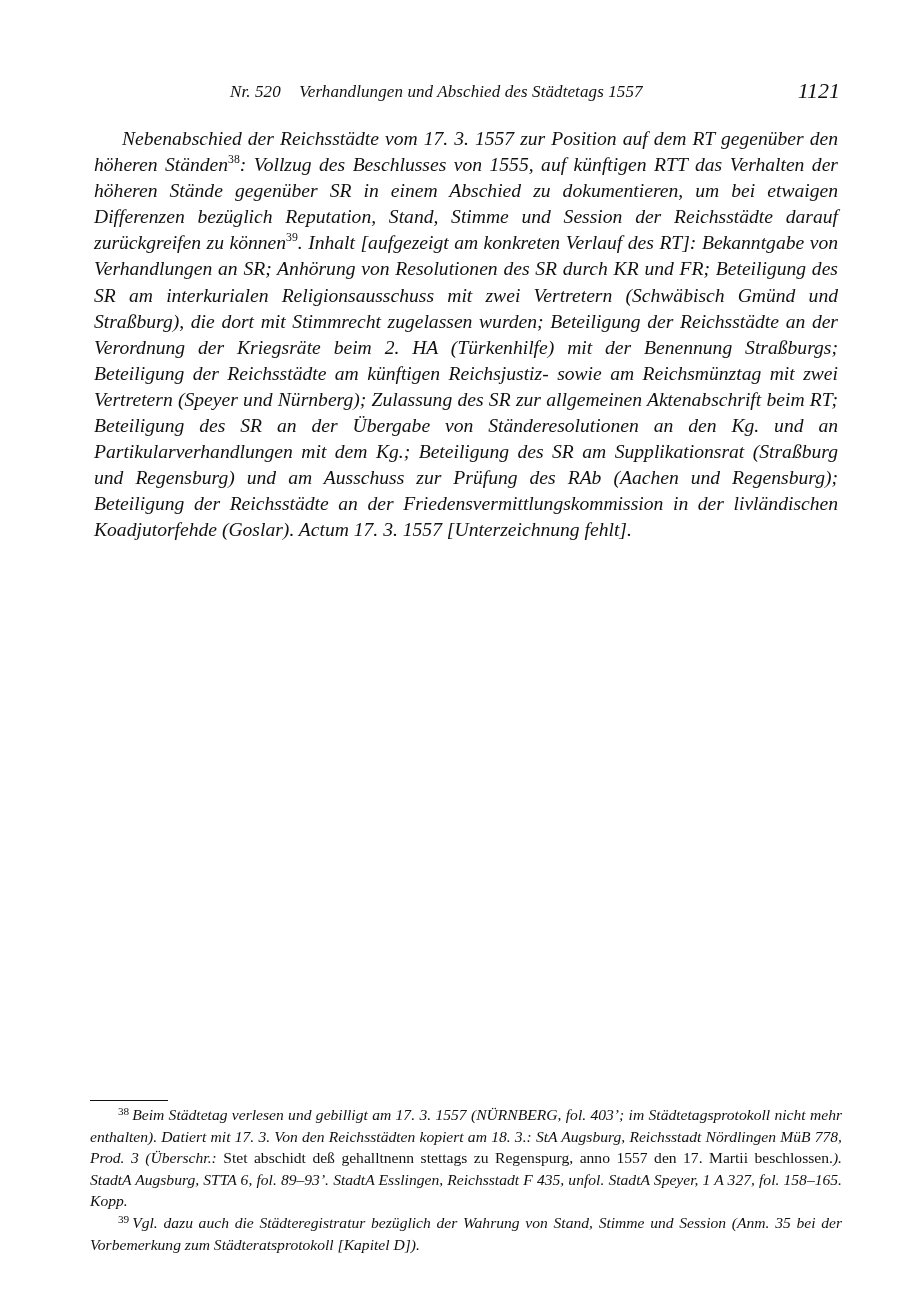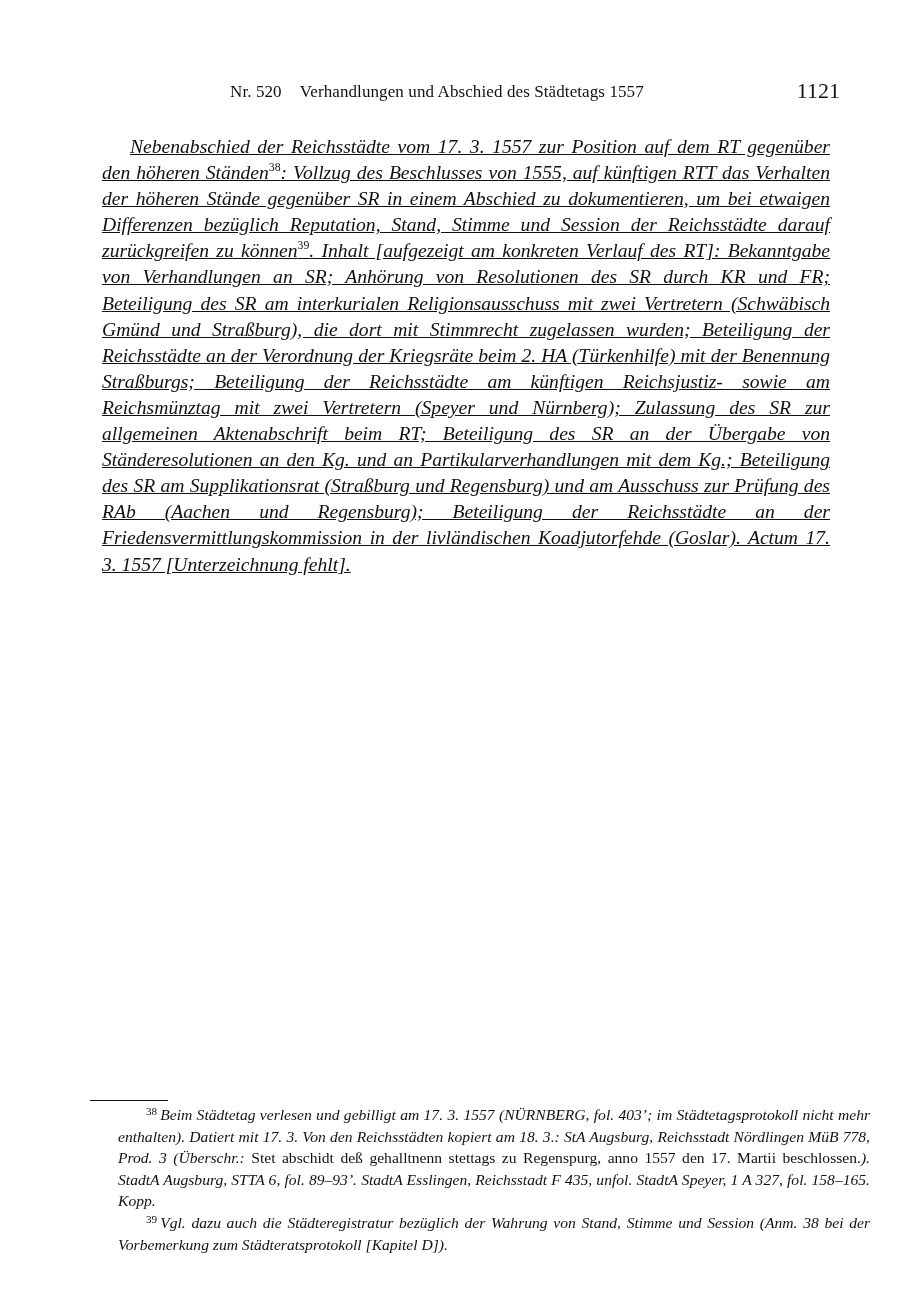--- a/index.html
+++ b/index.html
@@ -14,20 +14,21 @@
       overflow: hidden;
       color: #111111;
       font-family: "Liberation Serif", "DejaVu Serif", serif;
     }
     .page-header {
       position: absolute;
       top: 78px;
       left: 90px;
       width: 750px;
       height: 30px;
+      font-style: italic;
     }
     .running-head {
       position: absolute;
       left: 140px;
       top: 4px;
       font-size: 17px;
       letter-spacing: 0.1px;
     }
     .running-head .num {
       margin-right: 14px;
@@ -44,22 +45,21 @@
       left: 90px;
       width: 752px;
       font-style: italic;
       font-size: 19.6px;
       line-height: 26.1px;
       text-align: justify;
       text-indent: 28px;
       hyphens: manual;
     }
     .main-text p {
-      margin: 12px;
-      text-decoration: underline;
+      margin: 4px;
     }
     sup {
       font-size: 0.6em;
       line-height: 0;
       vertical-align: 0.7em;
       font-style: normal;
     }
     .footnote-rule {
       position: absolute;
       top: 1100px;
@@ -69,21 +69,20 @@
       border-top: 1.3px solid #111;
     }
     .footnotes {
       position: absolute;
       top: 1104px;
       left: 90px;
       width: 752px;
       font-size: 15.6px;
       line-height: 21.6px;
       text-align: justify;
-      margin-left: 28px;
     }
     .footnote {
       margin: 0;
       text-indent: 28px;
     }
     .footnote .fn-num {
       font-size: 0.72em;
       vertical-align: 0.45em;
       line-height: 0;
       margin-right: 3px;
@@ -104,14 +103,14 @@
 </div>
 
 <div class="main-text">
   <p><span>Nebenabschied der Reichsstädte vom 17. 3. 1557 zur Position auf dem RT gegen­über den höheren Ständen</span><sup>38</sup><span>: Vollzug des Beschlusses von 1555, auf künftigen RTT das Verhalten der höheren Stände gegenüber SR in einem Abschied zu dokumentieren, um bei etwaigen Differenzen bezüglich Reputation, Stand, Stimme und Session der Reichsstädte darauf zurückgreifen zu können</span><sup>39</sup><span>. Inhalt [aufgezeigt am konkreten Ver­lauf des RT]: Bekanntgabe von Verhandlungen an SR; Anhörung von Resolutionen des SR durch KR und FR; Beteiligung des SR am interkurialen Religionsausschuss mit zwei Vertretern (Schwäbisch Gmünd und Straßburg), die dort mit Stimmrecht zugelassen wurden; Beteiligung der Reichsstädte an der Verordnung der Kriegsräte beim 2. HA (Türkenhilfe) mit der Benennung Straßburgs; Beteiligung der Reichsstädte am künfti­gen Reichsjustiz- sowie am Reichsmünztag mit zwei Vertretern (Speyer und Nürnberg); Zulassung des SR zur allgemeinen Aktenabschrift beim RT; Beteiligung des SR an der Übergabe von Ständeresolutionen an den Kg. und an Partikularverhandlungen mit dem Kg.; Beteiligung des SR am Supplikationsrat (Straßburg und Regensburg) und am Ausschuss zur Prüfung des RAb (Aachen und Regensburg); Beteiligung der Reichsstädte an der Friedensvermittlungskommission in der livländischen Koadjutorfehde (Goslar). Actum 17. 3. 1557 [Unterzeichnung fehlt].</span></p>
 </div>
 
 <div class="footnote-rule"></div>
 
 <div class="footnotes">
   <p class="footnote"><span class="fn-num">38</span><span class="it">Beim Städtetag verlesen und gebilligt am 17. 3. 1557 (NÜRNBERG, fol. 403’; im Städtetagspro­tokoll nicht mehr enthalten). Datiert mit 17. 3. Von den Reichsstädten kopiert am 18. 3.: StA Augsburg, Reichsstadt Nördlingen MüB 778, Prod. 3 (Überschr.: </span><span class="rm">Stet abschidt deß gehalltnenn stettags zu Re­genspurg, anno 1557 den 17. Martii beschlossen.</span><span class="it">). StadtA Augsburg, STTA 6, fol. 89–93’. StadtA Esslingen, Reichsstadt F 435, unfol. StadtA Speyer, 1 A 327, fol. 158–165. Kopp.</span></p>
-  <p class="footnote"><span class="fn-num">39</span><span class="it">Vgl. dazu auch die Städteregistratur bezüglich der Wahrung von Stand, Stimme und Session (Anm. 38 bei der Vorbemerkung zum Städteratsprotokoll [Kapitel D]).</span></p>
+  <p class="footnote"><span class="fn-num">39</span><span class="it">Vgl. dazu auch die Städteregistratur bezüglich der Wahrung von Stand, Stimme und Session (Anm. 35 bei der Vorbemerkung zum Städteratsprotokoll [Kapitel D]).</span></p>
 </div>
 
 </body></html>

